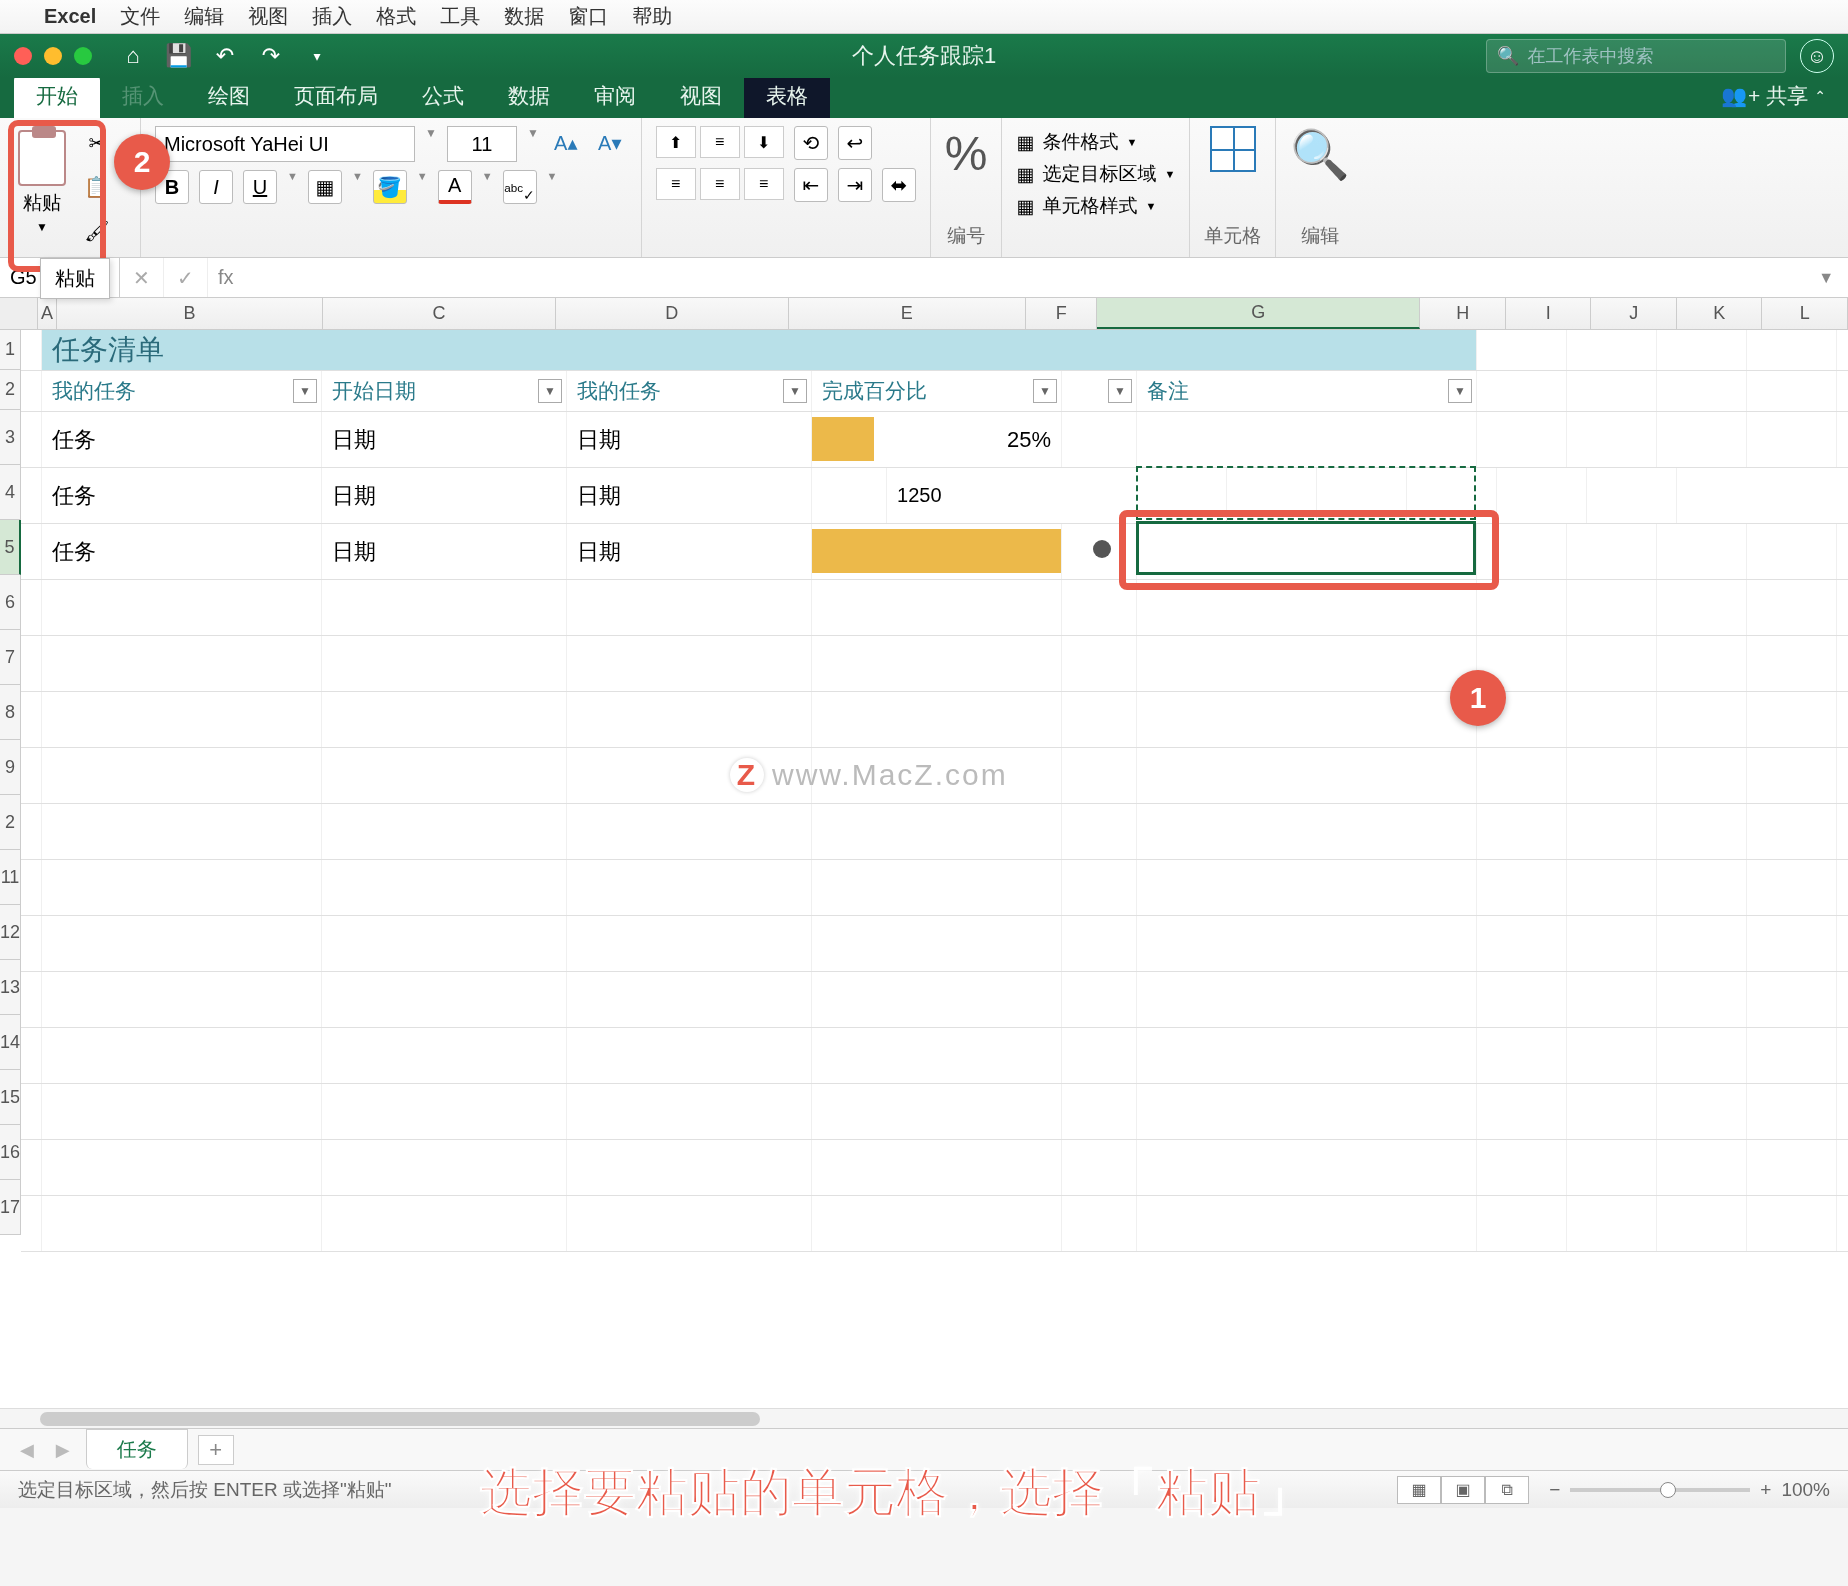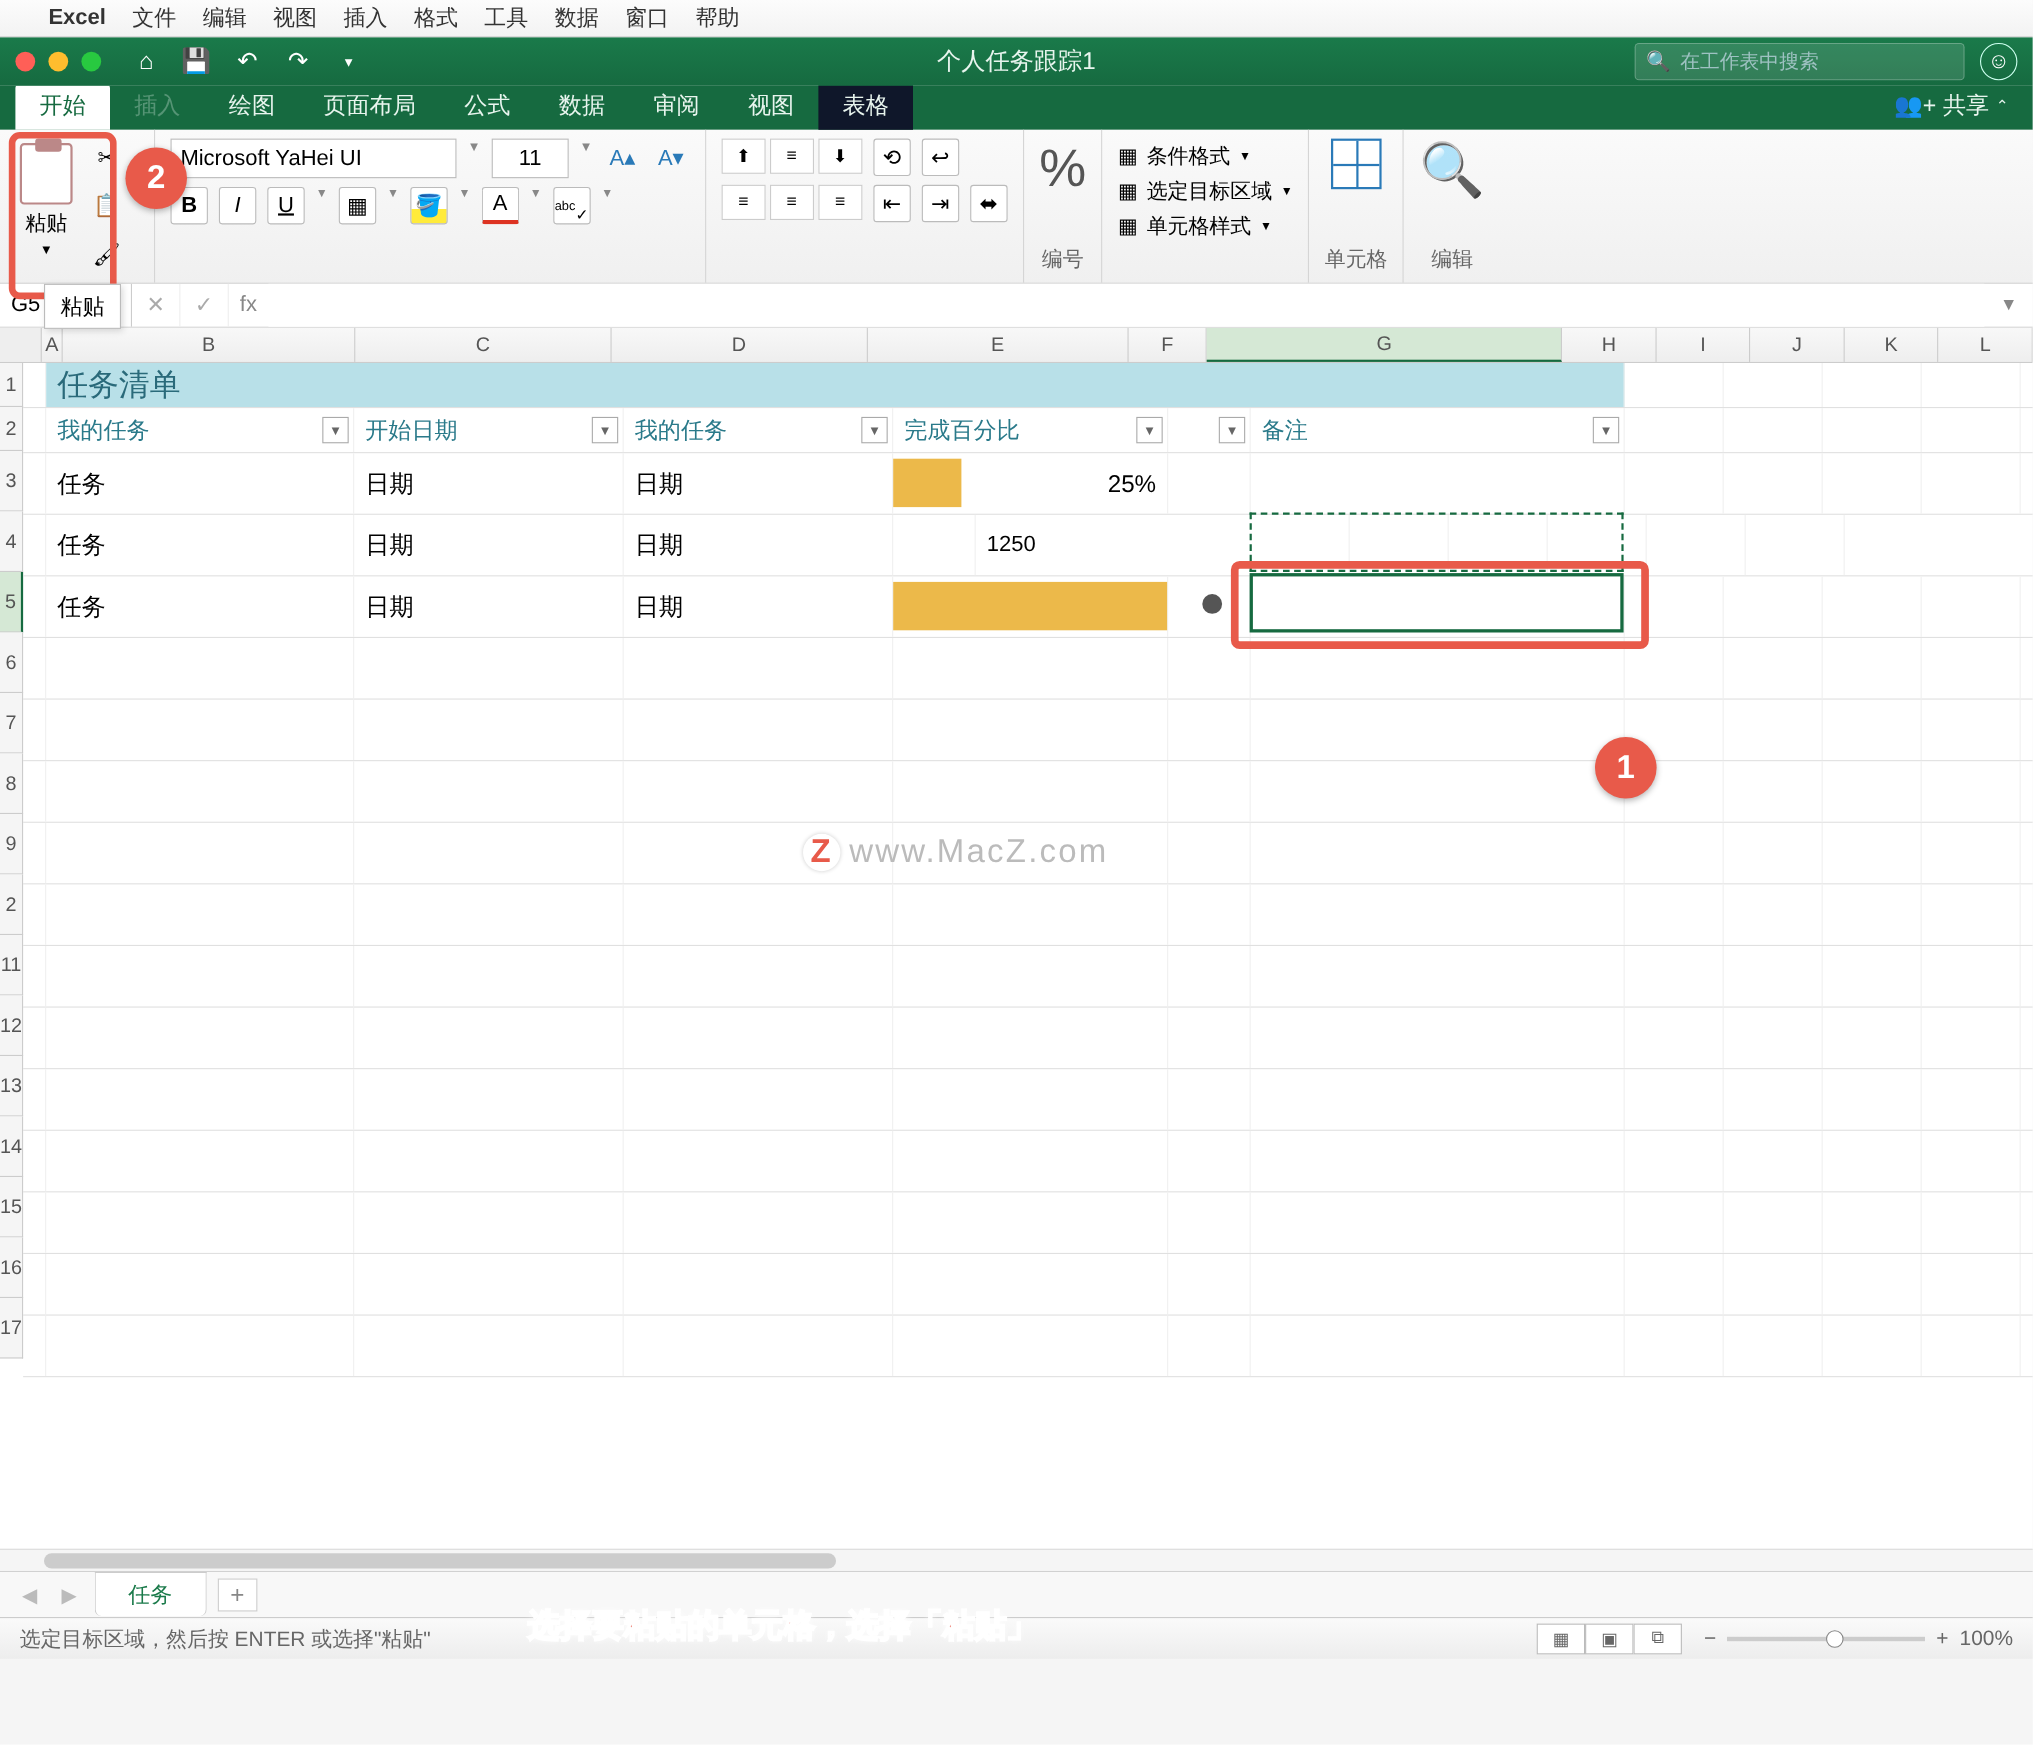--- a/index.html
+++ b/index.html
@@ -101,21 +101,21 @@
 .status-bar { height: 38px; background: linear-gradient(#fafafa,#ededed); border-top: 1px solid #ccc; display: flex; align-items: center; padding: 0 18px; font-size: 19px; color: #666; }
 .view-btns { margin-left: auto; display: flex; gap: 0; }
 .view-btn { width: 44px; height: 28px; border: 1px solid #bbb; display: flex; align-items: center; justify-content: center; font-size: 16px; background: #fff; }
 .zoom-area { display: flex; align-items: center; gap: 10px; margin-left: 20px; }
 .zoom-slider { width: 180px; height: 4px; background: #ccc; position: relative; }
 .zoom-thumb { position: absolute; top: -6px; left: 90px; width: 16px; height: 16px; background: #fff; border: 1px solid #888; border-radius: 50%; }
 
 .watermark { position: absolute; left: 760px; top: 784px; font-size: 30px; color: #bbb; letter-spacing: 2px; pointer-events: none; display: flex; align-items: center; gap: 8px; }
 .watermark .z { color: #e85a4a; background: #fff; border-radius: 50%; width: 34px; height: 34px; display: inline-flex; align-items: center; justify-content: center; font-weight: bold; box-shadow: 0 0 4px rgba(0,0,0,0.2); }
 
-.instruction-overlay { position: absolute; left: 480px; top: 1458px; font-size: 29px; font-weight: bold; color: #e85a4a; -webkit-text-stroke: 2px #fff; text-shadow: 0 0 6px #fff; z-index: 100; }
+.instruction-overlay { position: absolute; left: 480px; top: 1458px; font-size: 52px; font-weight: normal; color: #e85a4a; -webkit-text-stroke: 2px #fff; text-shadow: 0 0 6px #fff; z-index: 100; }
 
 
 .cA{width:20px;} .cB{width:280px;} .cC{width:245px;} .cD{width:245px;} .cE{width:250px;} .cF{width:75px;} .cG{width:340px;} .cH{width:90px;} .cI{width:90px;} .cJ{width:90px;} .cK{width:90px;} .cL{width:90px;}
 </style>
 </head>
 <body>
 
 <div class="mac-menubar">
   <span class="apple-logo"></span>
   <span class="app-name">Excel</span>

